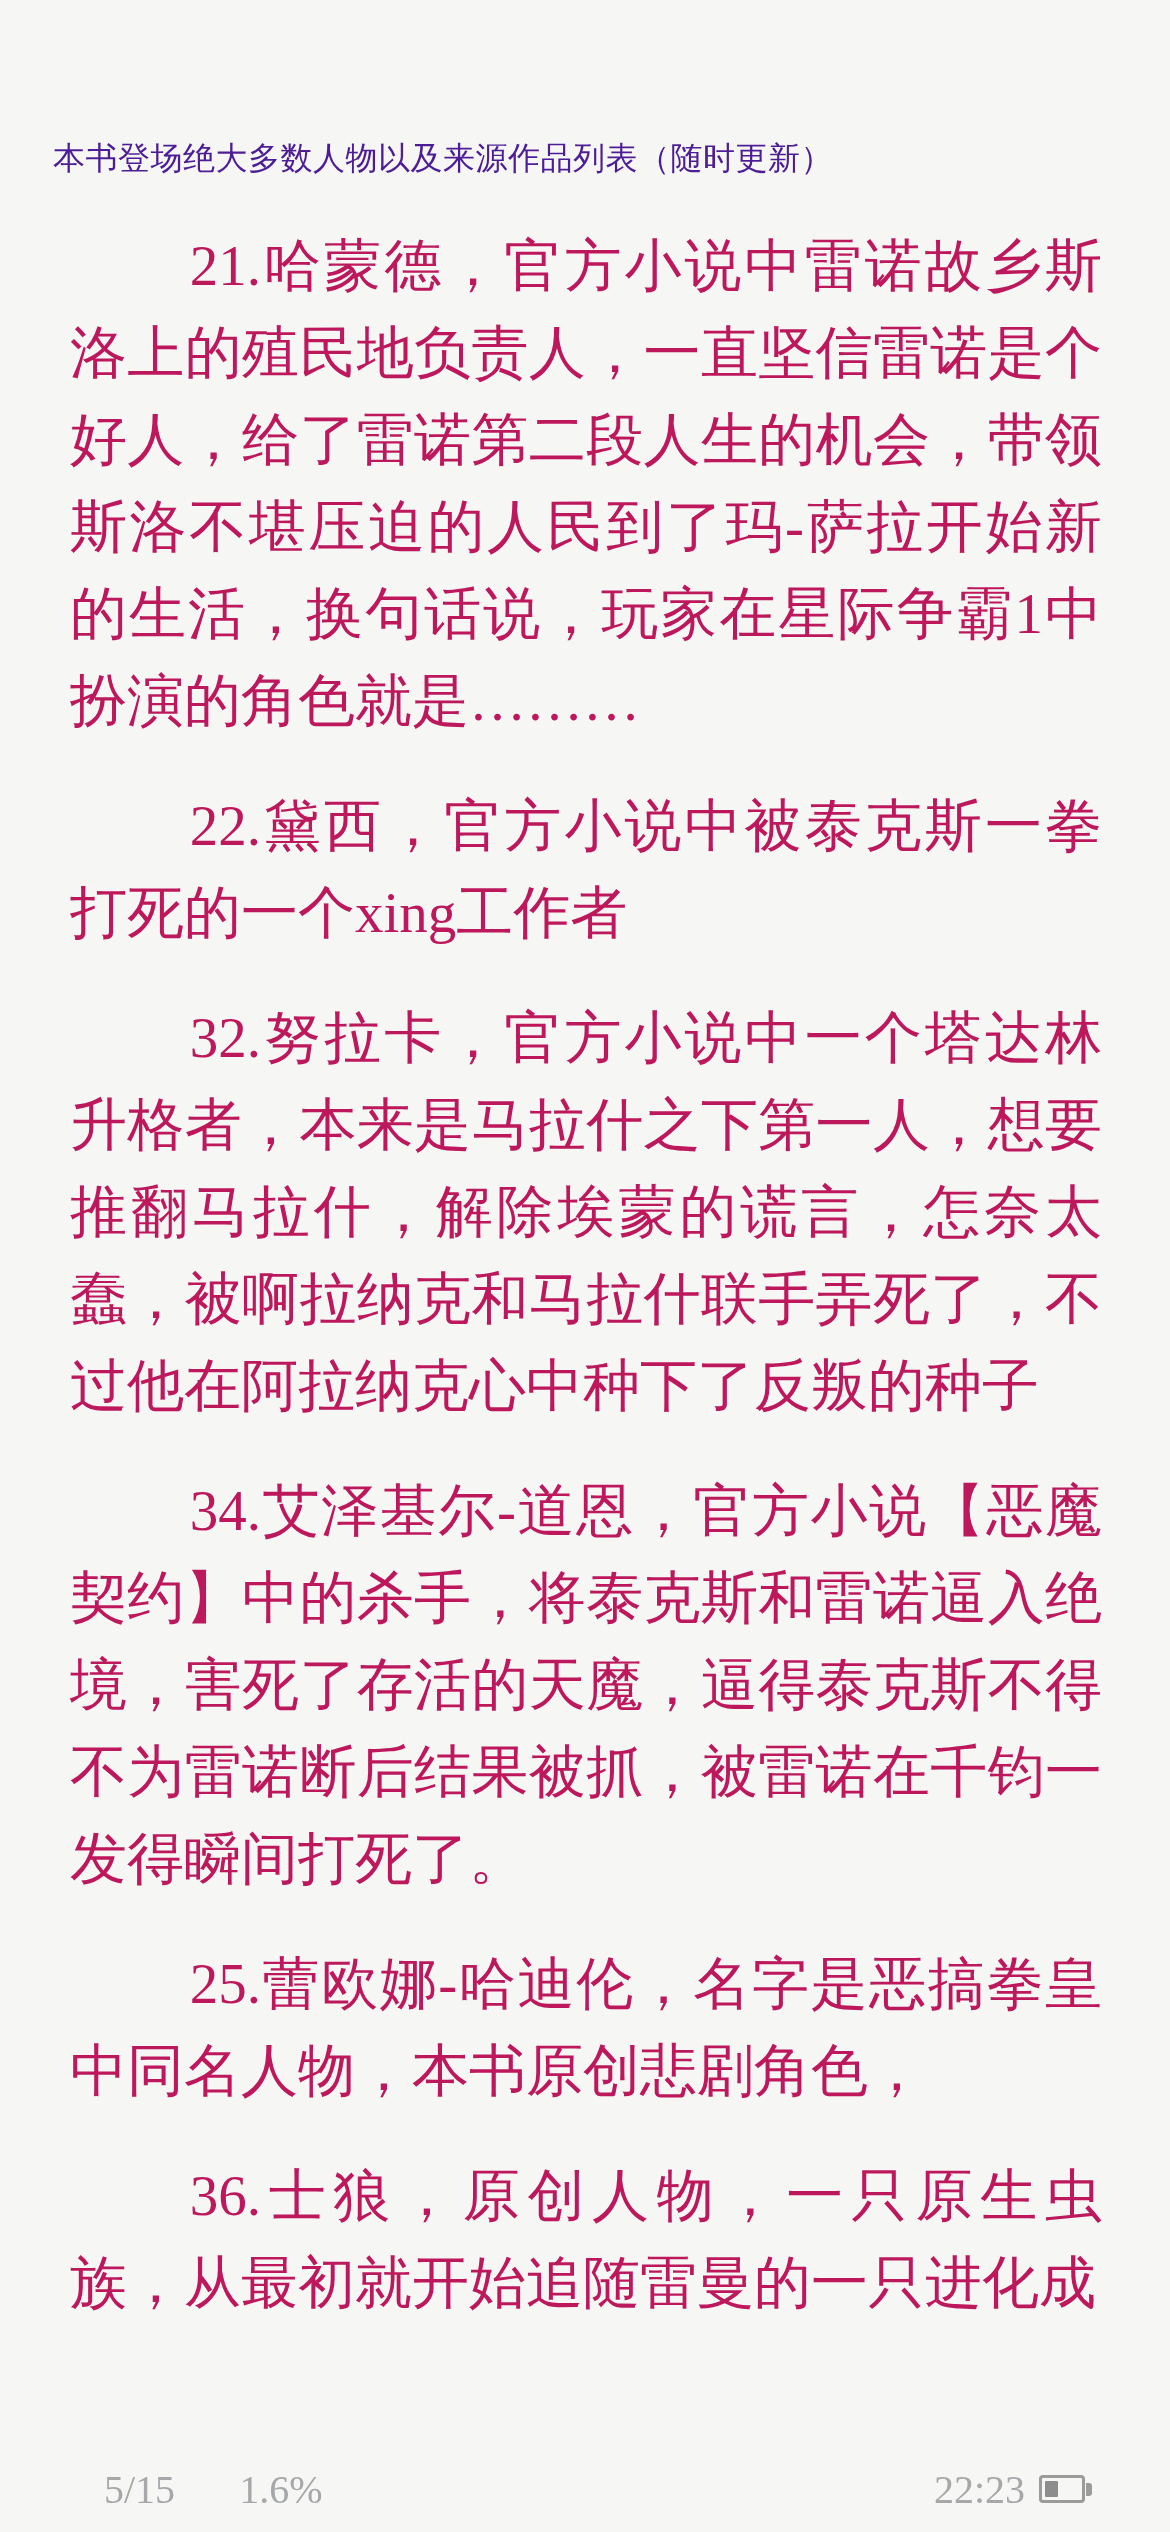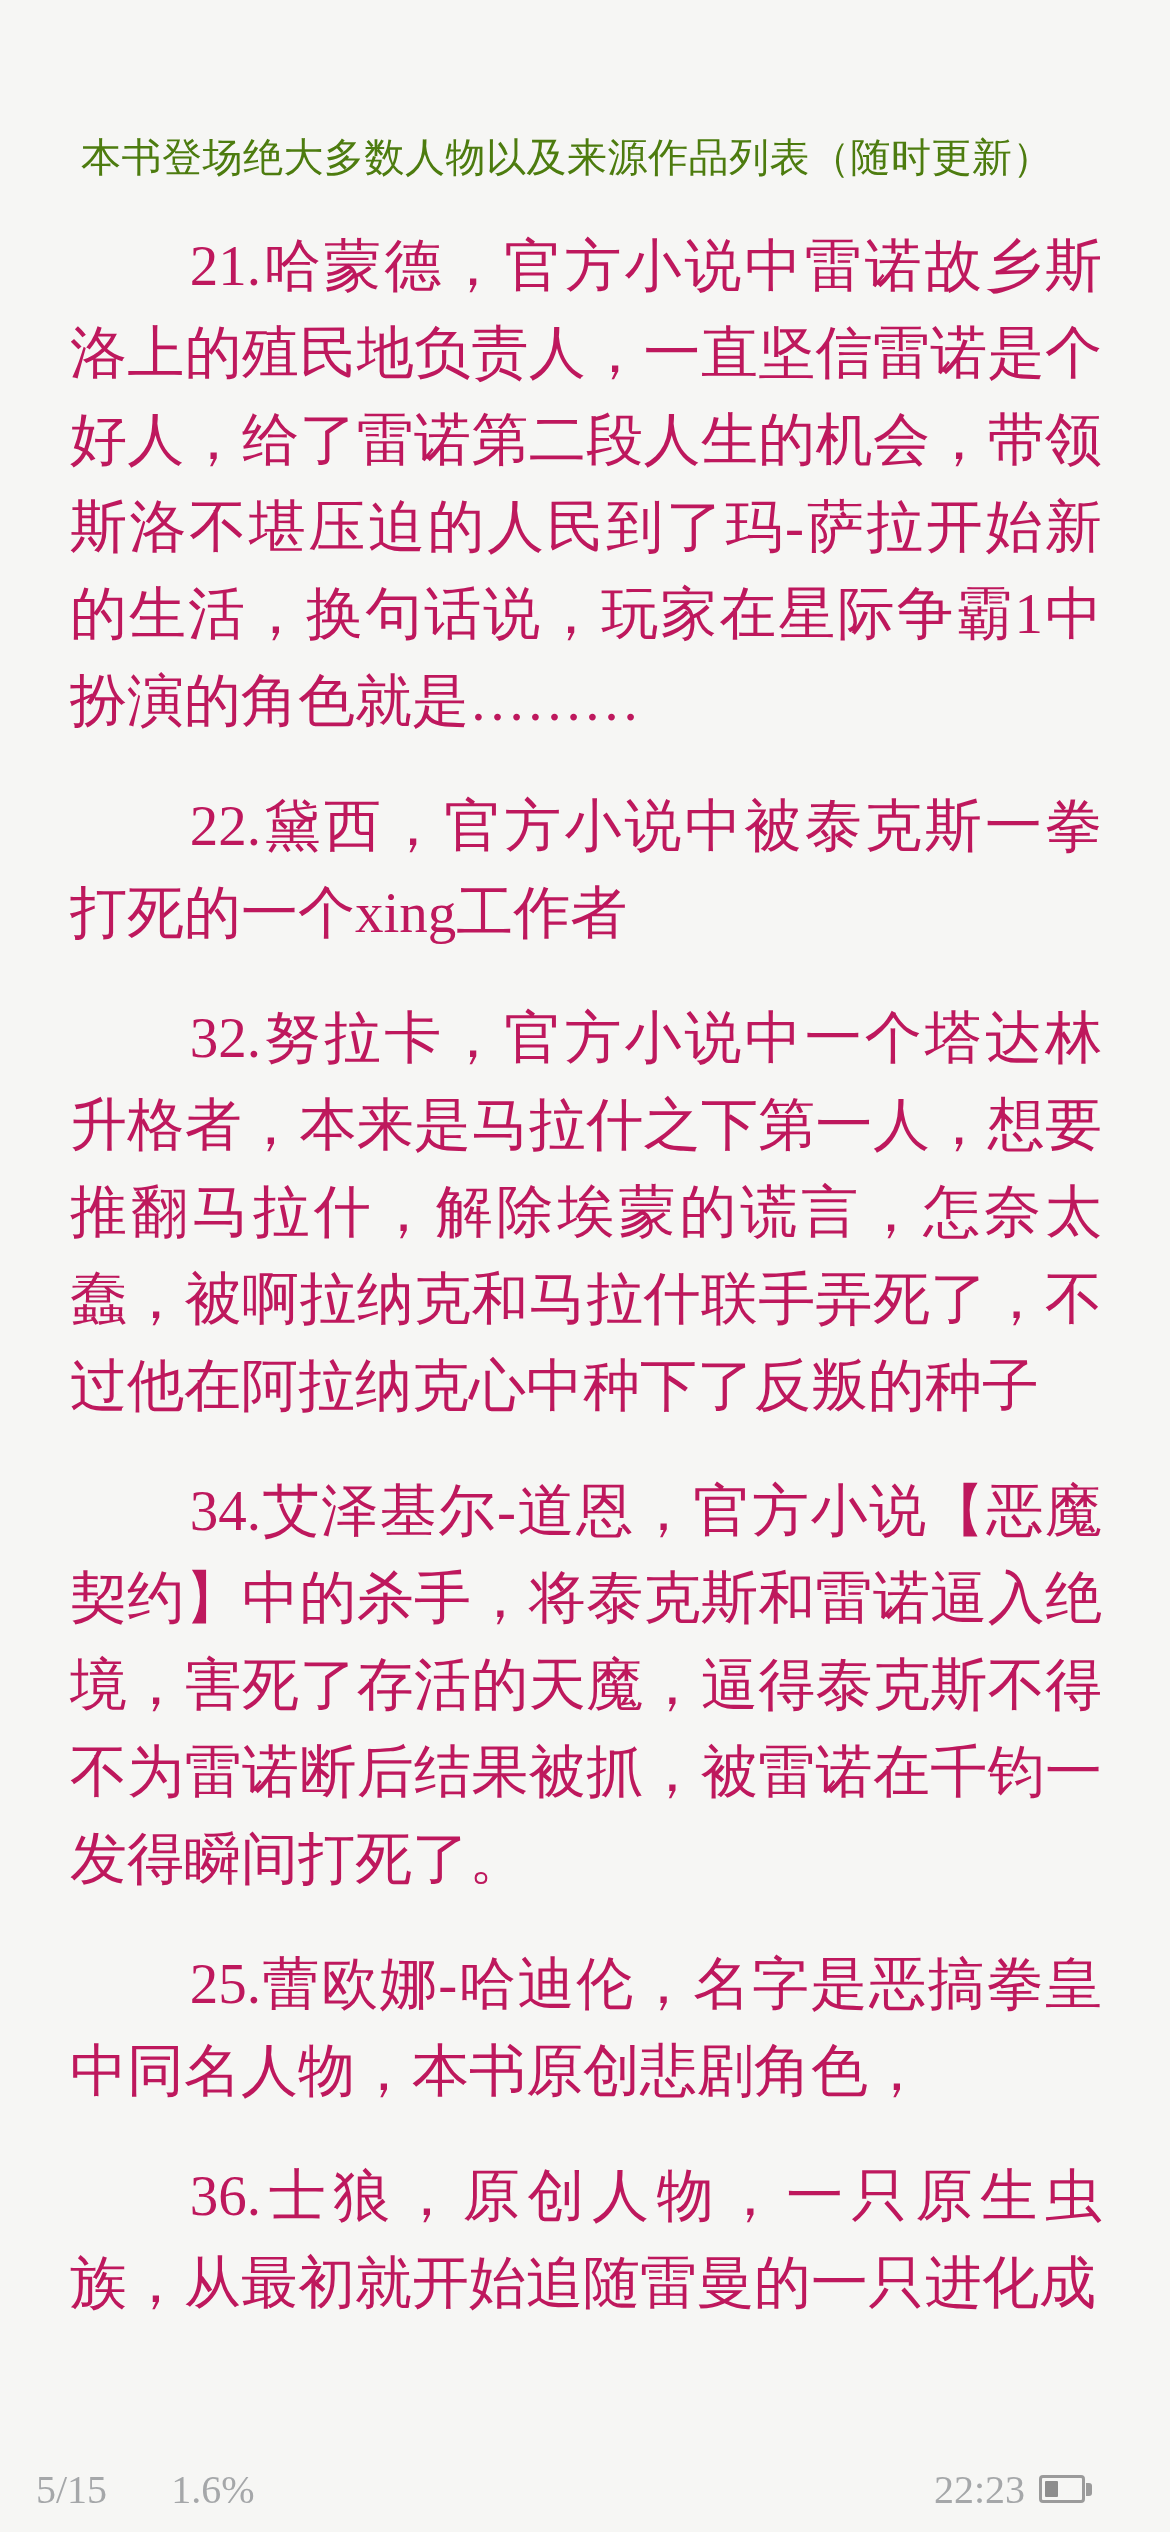--- a/index.html
+++ b/index.html
@@ -13,25 +13,25 @@
   }
   .screen {
     position: relative;
     width: 1170px;
     height: 2532px;
     background: #f6f6f4;
   }
   .chapter-note {
     position: absolute;
     top: 136px;
-    left: 81px;
+    left: 53px;
     width: 1030px;
-    font-size: 40px;
+    font-size: 32px;
     line-height: 44px;
-    color: #4d7c0f;
+    color: #4c1d95;
     letter-spacing: 0.5px;
     white-space: nowrap;
     overflow: hidden;
   }
   .content {
     position: absolute;
     top: 222px;
     left: 70px;
     width: 1032px;
     font-size: 57px;
@@ -48,21 +48,21 @@
   .content p:last-child { margin-bottom: 0; }
   .footer {
     position: absolute;
     left: 0;
     right: 0;
     bottom: 18px;
     height: 50px;
     display: flex;
     align-items: center;
     justify-content: space-between;
-    padding: 0 78px 0 36px;
+    padding: 0 78px 0 104px;
     box-sizing: border-box;
     color: #a5a7a9;
     font-size: 40px;
   }
   .footer-left, .footer-right {
     display: flex;
     align-items: center;
   }
   .page-indicator { margin-right: 64px; }
   .clock { margin-right: 14px; }

